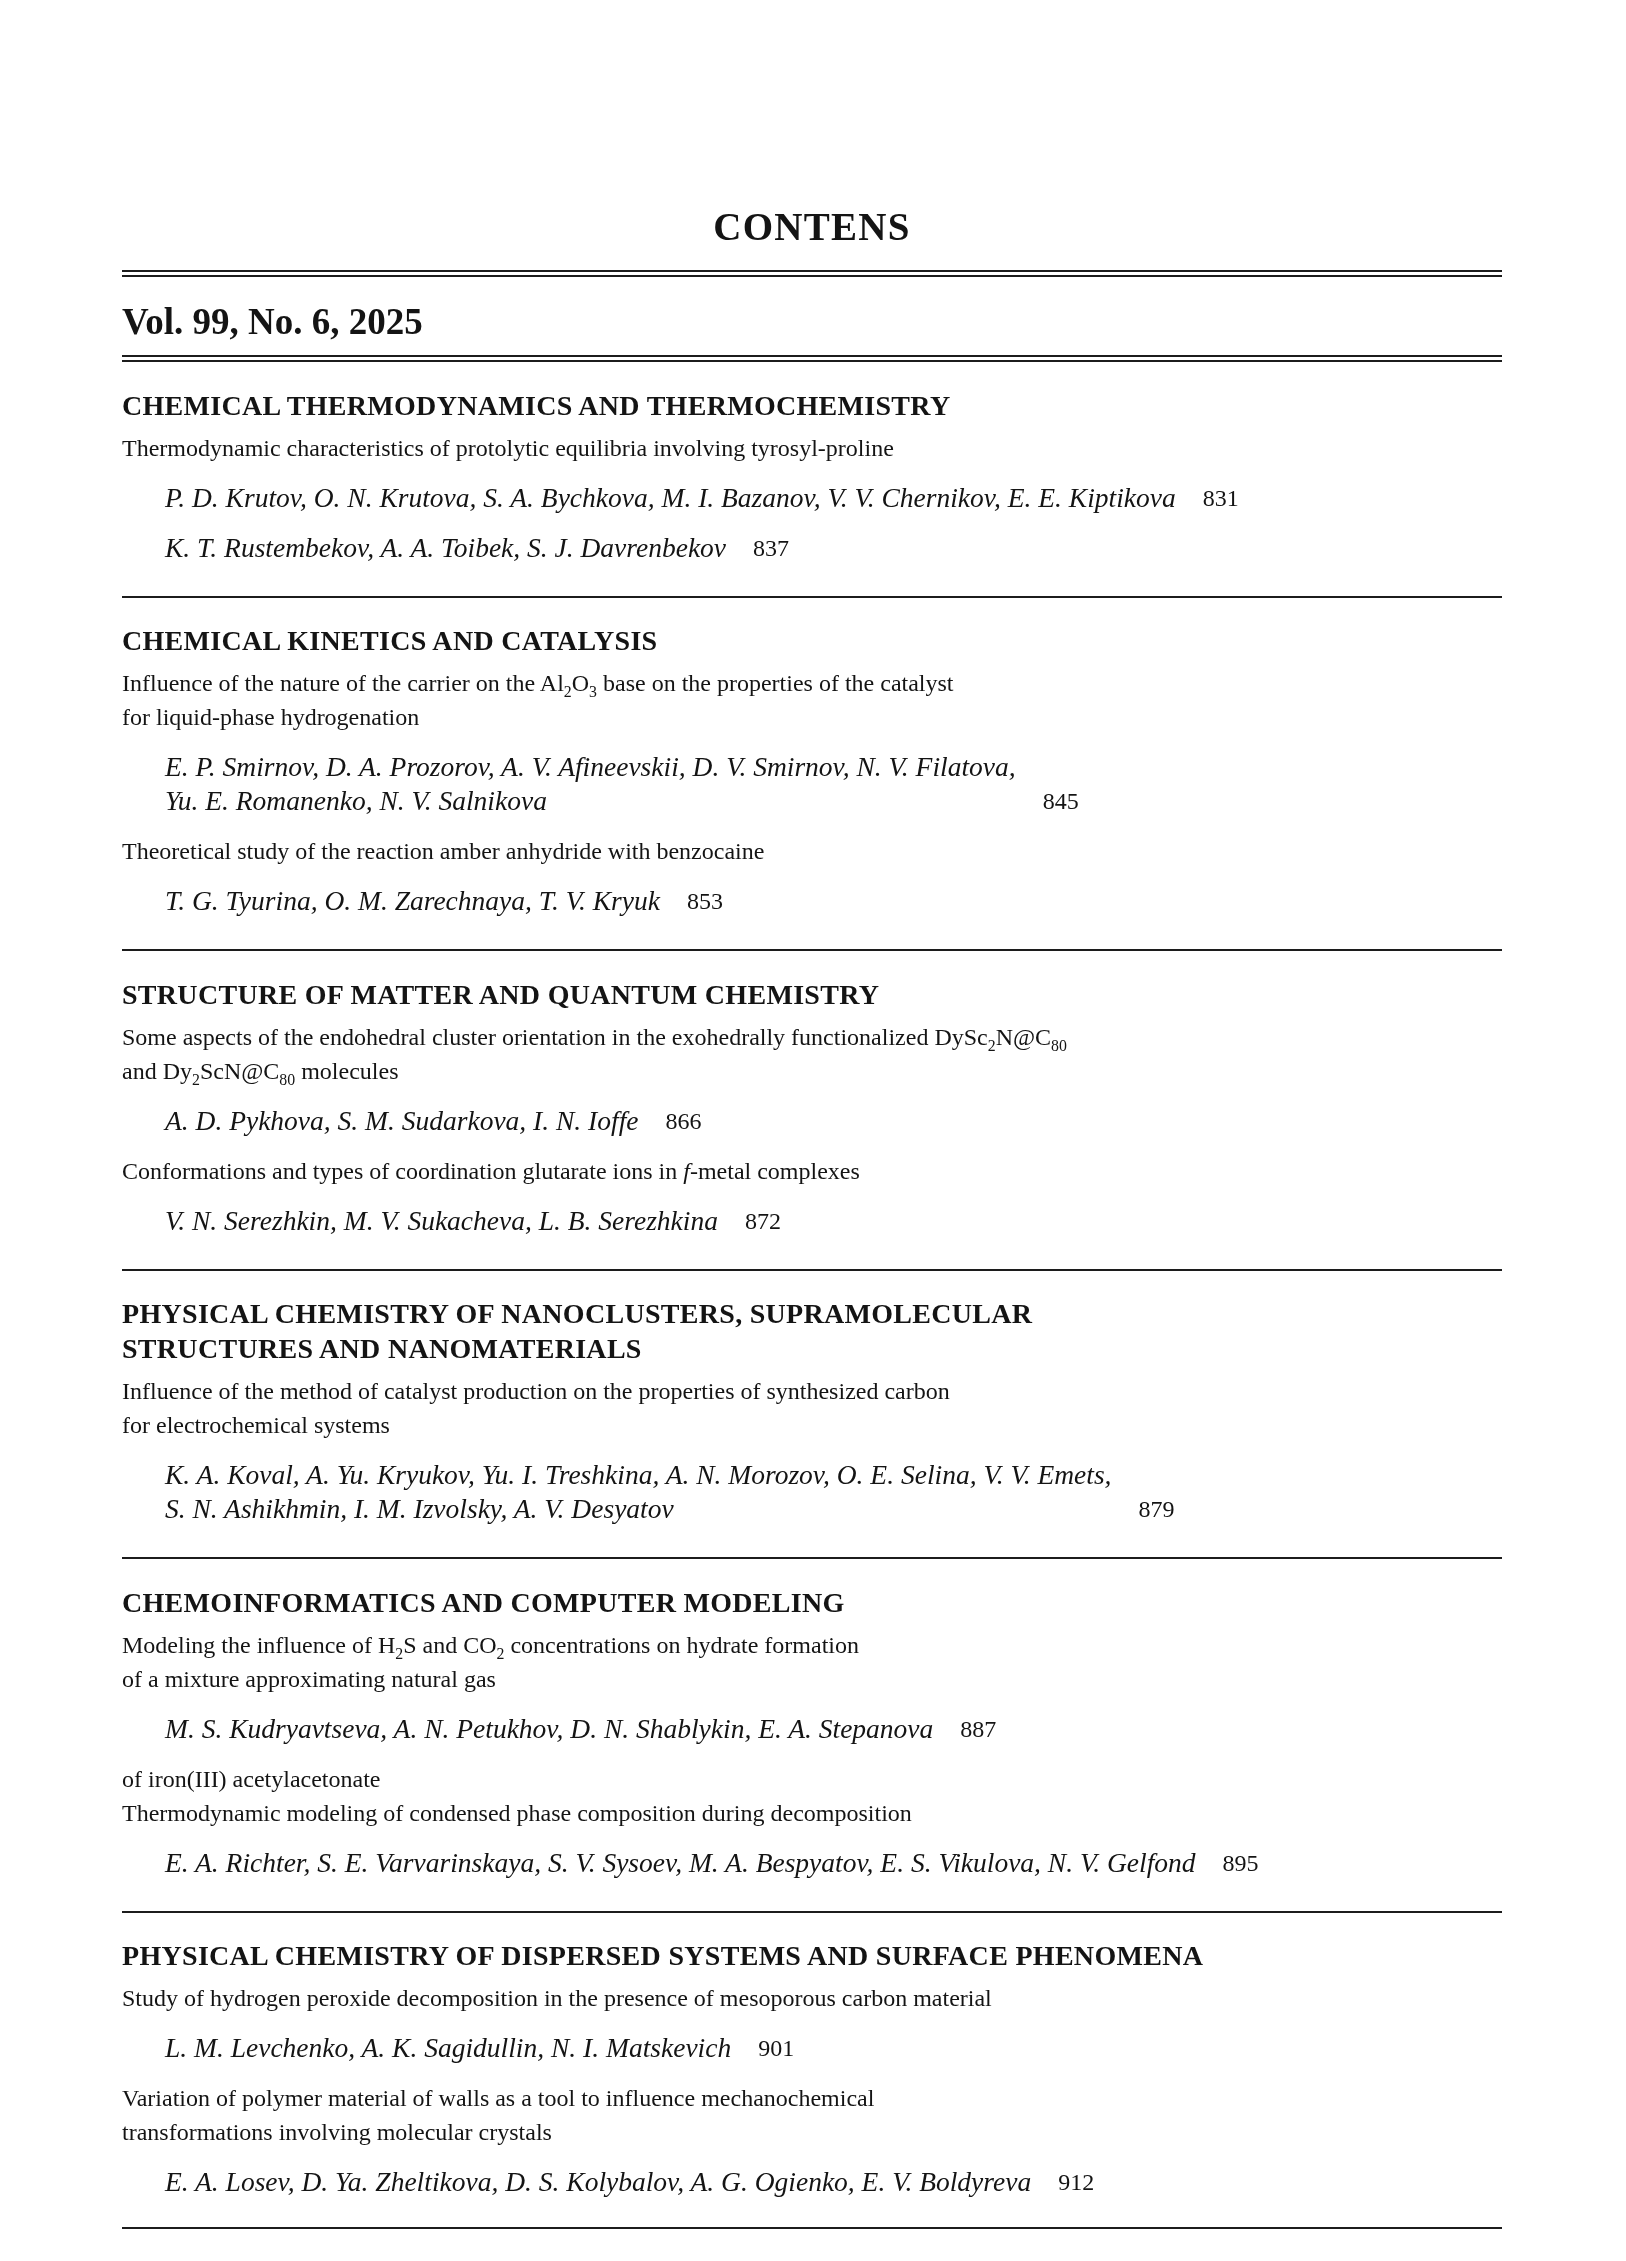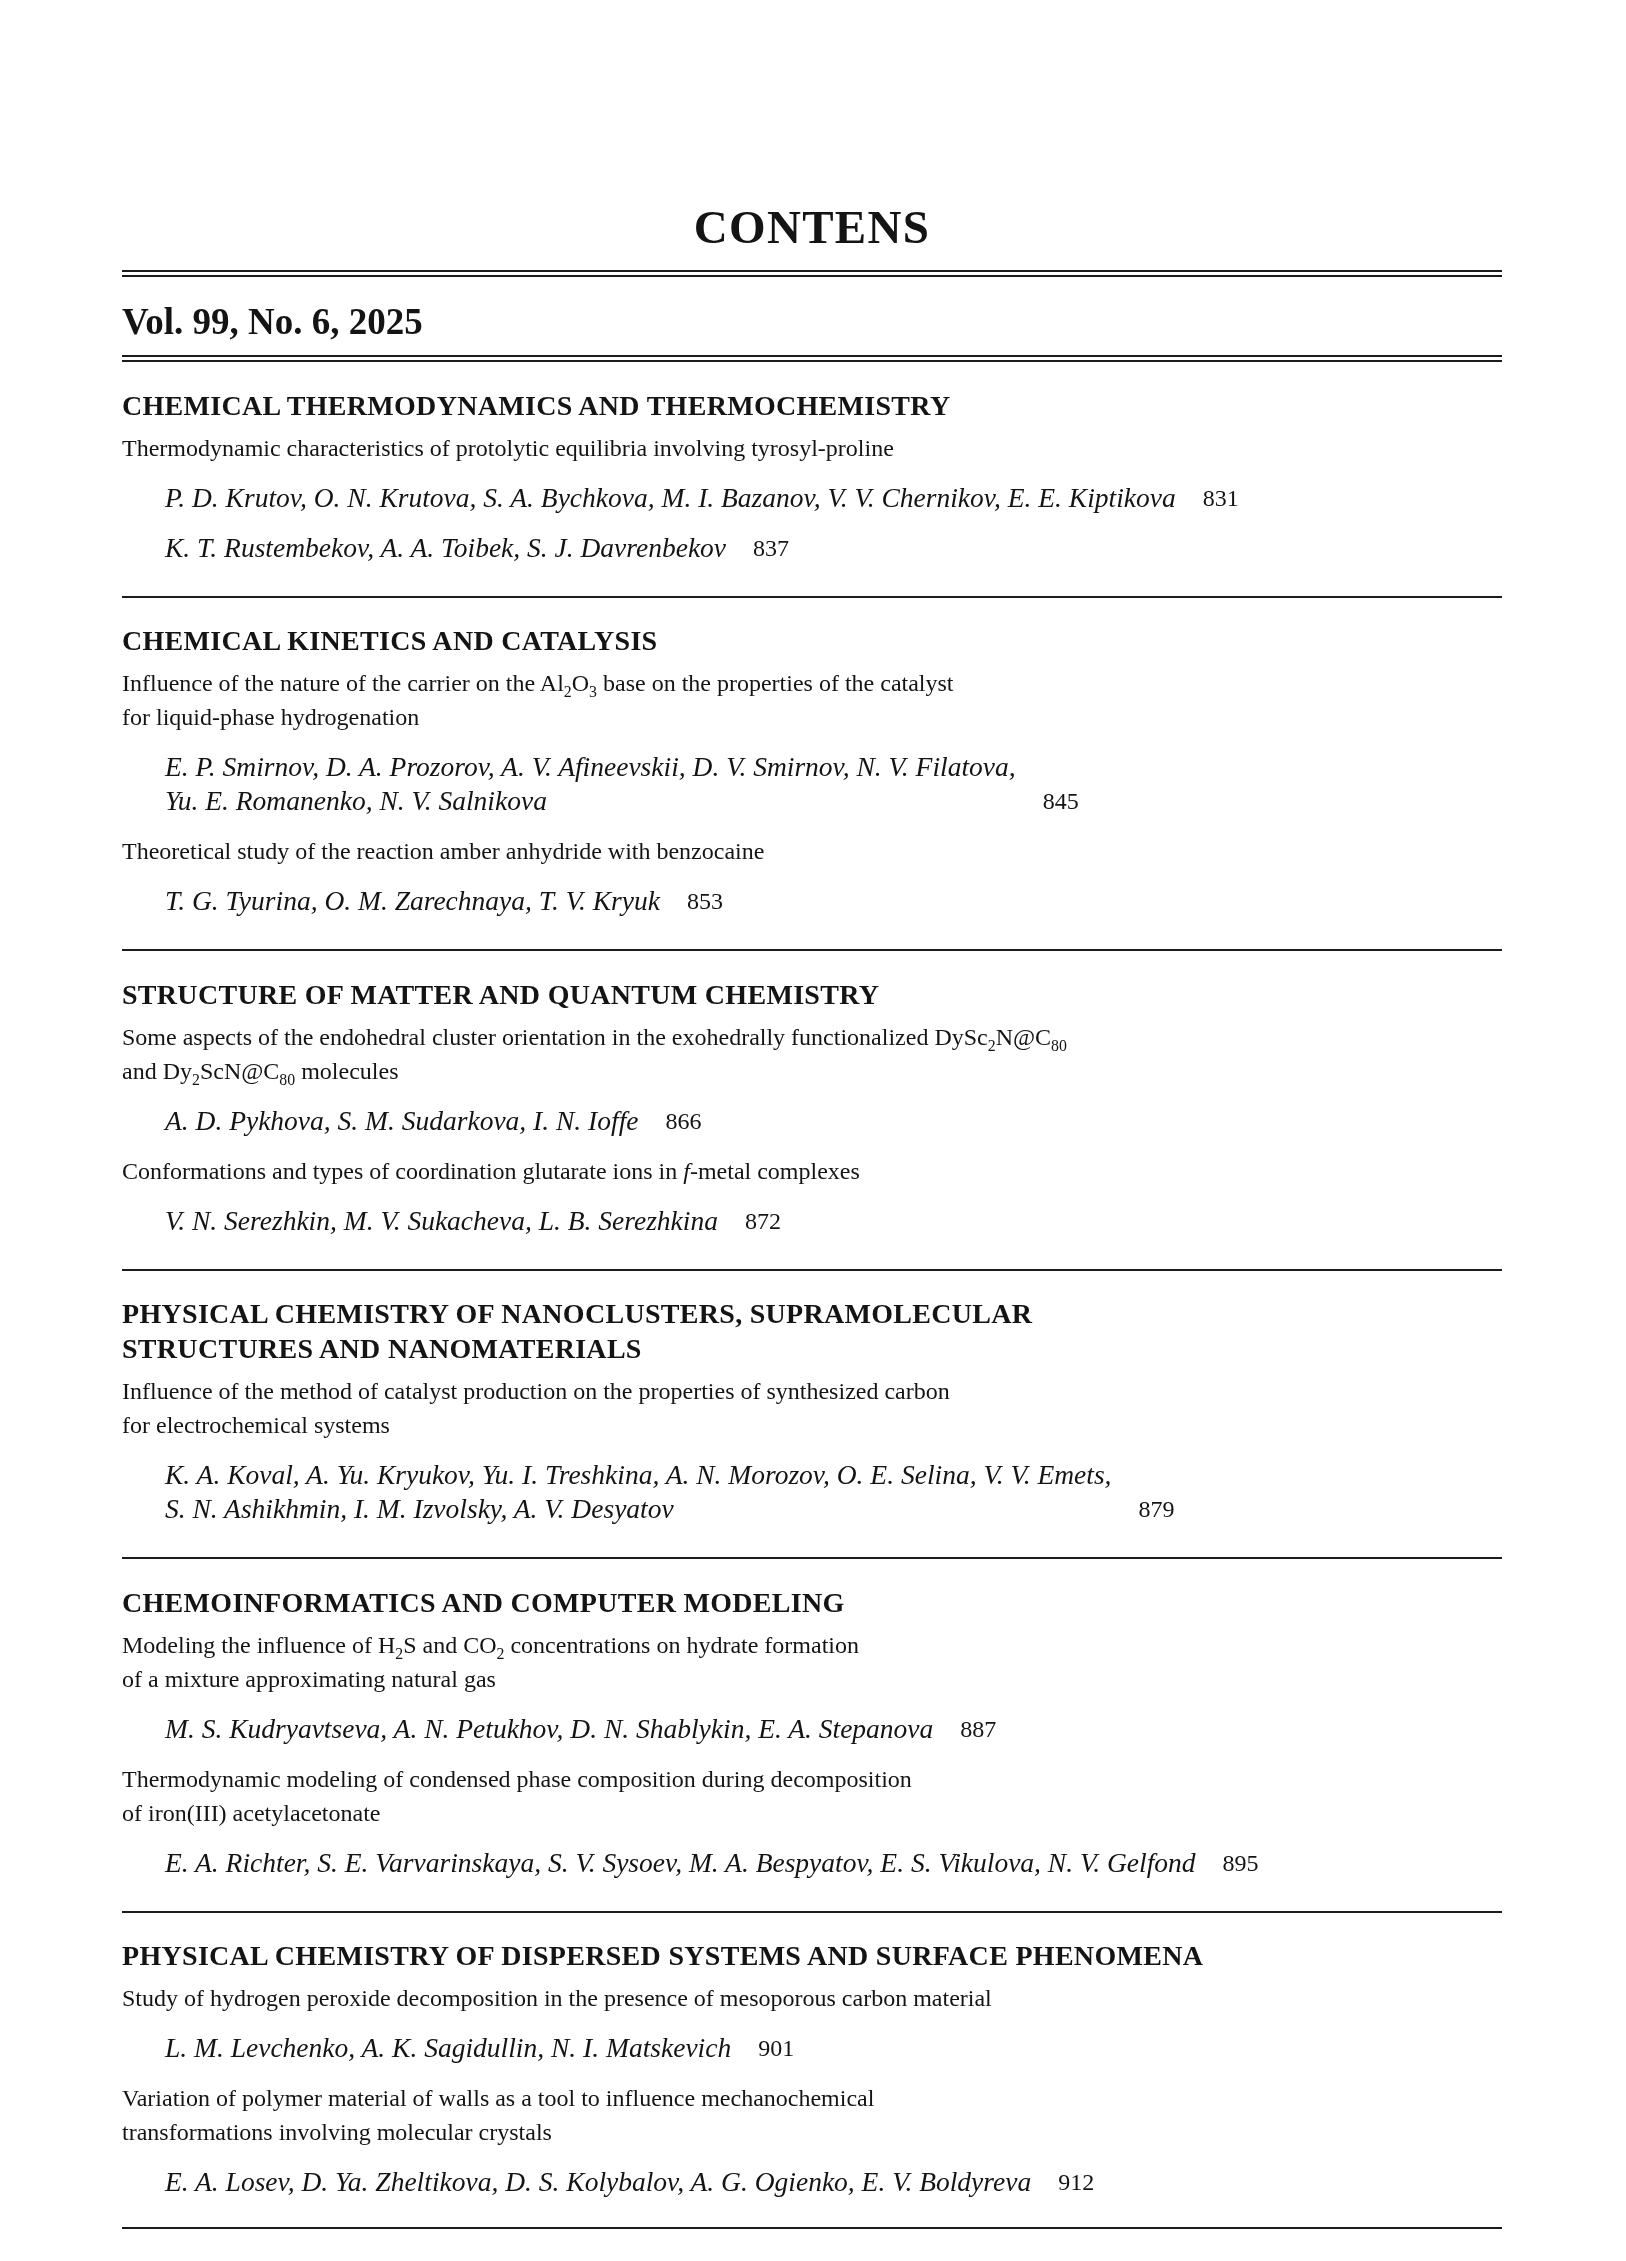--- a/index.html
+++ b/index.html
@@ -16,21 +16,21 @@
   }
   .page {
     box-sizing: border-box;
     width: 1626px;
     height: 2261px;
     padding: 202px 124px 0 122px;
   }
   .page-title {
     margin: 0;
     text-align: center;
-    font-size: 47px;
+    font-size: 39px;
     line-height: 50px;
     font-weight: bold;
     letter-spacing: 1.3px;
   }
   .rule-double {
     margin-top: 17.5px;
     height: 3.4px;
     border-top: 2.7px solid #1c1c1c;
     border-bottom: 2px solid #1c1c1c;
   }
@@ -234,22 +234,22 @@
     <div class="entry-byline">
       <div class="entry-authors">
                 <div><span>M. S. Kudryavtseva, A. N. Petukhov, D. N. Shablykin, E. A. Stepanova</span></div>
               </div>
       <div class="entry-page">887</div>
     </div>
   </div>
 
   <div class="entry">
     <div class="entry-title">
+              <div><span>of iron(III) acetylacetonate</span></div>
               <div><span>Thermodynamic modeling of condensed phase composition during decomposition</span></div>
-              <div><span>of iron(III) acetylacetonate</span></div>
             </div>
     <div class="entry-byline">
       <div class="entry-authors">
                 <div><span>E. A. Richter, S. E. Varvarinskaya, S. V. Sysoev, M. A. Bespyatov, E. S. Vikulova, N. V. Gelfond</span></div>
               </div>
       <div class="entry-page">895</div>
     </div>
   </div>
 </div>
   </section>

